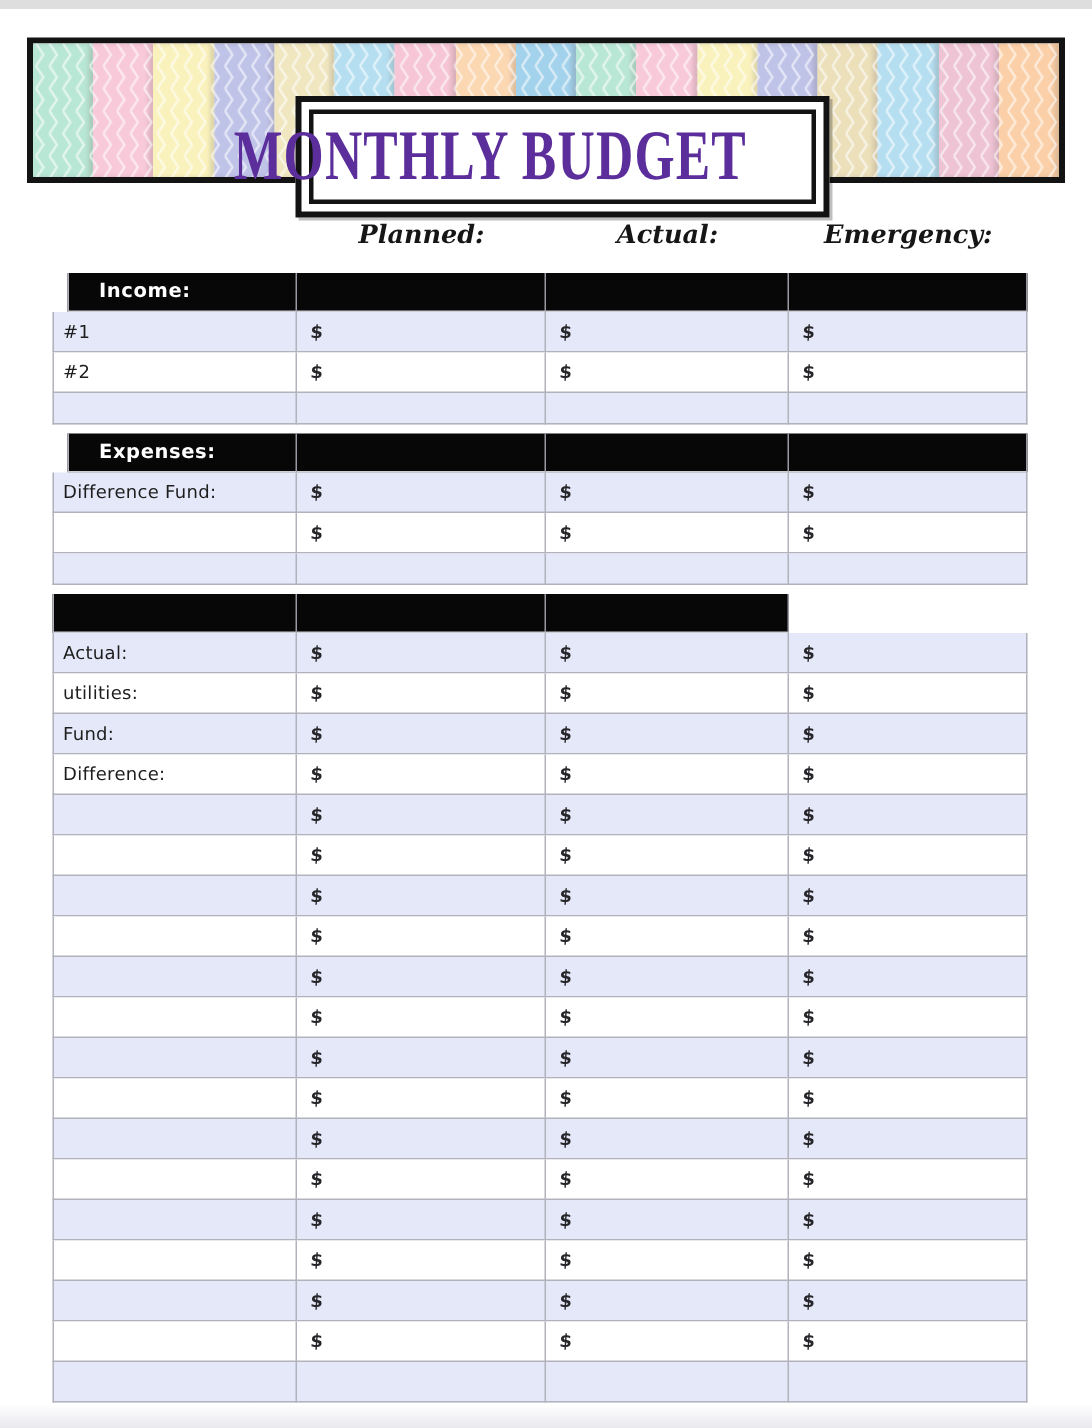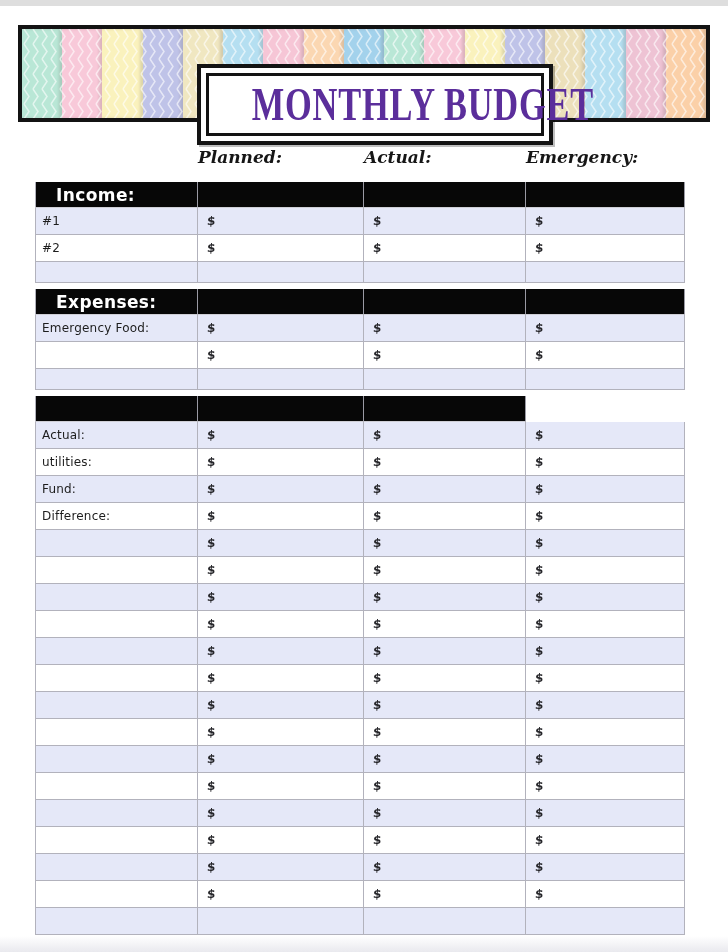--- a/index.html
+++ b/index.html
@@ -40,21 +40,21 @@
     border: 4px solid #131313;
     padding: 5px;
     box-sizing: border-box;
     z-index: 3;
     box-shadow: 2px 2px 0 rgba(0,0,0,0.25);
   }
   .title-inner {
     width: 100%; height: 100%;
     border: 3px solid #131313;
     box-sizing: border-box;
-    display: flex; align-items: center; justify-content: flex-start;
+    display: flex; align-items: center; justify-content: flex-end;
     background: #fff;
   }
   .title-text {
     font-family: "Liberation Serif", serif;
     font-weight: bold;
     font-size: 43px;
     color: #5b2e9b;
     white-space: nowrap;
     letter-spacing: 1px;
     transform: scale(0.8, 1.1);
@@ -64,21 +64,21 @@
   .col-headers {
     position: absolute; top: 147px; left: 35px; width: 650px;
     display: grid;
     grid-template-columns: 163px 166px 162px 159px;
     font-family: "DejaVu Serif", serif;
     font-style: italic;
     font-weight: bold;
     font-size: 17px;
     color: #161616;
   }
-  .col-headers .hd { text-align: left; }
+  .col-headers .hd { text-align: center; }
 
   
   .budget-table {
     position: absolute; top: 182px; left: 35px; width: 650px;
   }
   .row {
     display: grid;
     grid-template-columns: 163px 166px 162px 159px;
   }
   .cell {
@@ -91,21 +91,21 @@
   .cell:first-child { border-left: 1px solid #b2b2bc; }
   .row.entry  .cell { height: 27px; }
   .row.section .cell { height: 26px; background: #070707; border-bottom-color: #cfcfd6; border-right-color: #9a9aa4; }
   .row.spacer .cell { height: 21px; }
   .row.spacer.tall .cell { height: 27px; }
   .row .lav { background: #e5e8f8; }
   .row .white { background: #ffffff; }
   .gap { height: 6px; background: #ffffff; }
 
   .label-cell { padding-left: 6px; font-size: 12px; color: #1d1d1d; letter-spacing: 0.2px; }
-  .row.section .label-cell { padding-left: 20px; color: #ffffff; font-size: 17px; font-weight: bold; letter-spacing: 0.4px; }
+  .row.section .label-cell { padding-left: 20px; color: #ffffff; font-size: 13px; font-weight: bold; letter-spacing: 0.4px; margin-left: 10px; }
   .dollar { margin-left: 9px; font-size: 12px; font-weight: bold; color: #26262a; transform: skewX(-4deg); }
 </style>
 </head>
 <body>
 
 <div class="page">
   <div class="top-edge"></div>
 
   <header class="banner">
     <div class="stripes">
@@ -187,21 +187,21 @@
         <div class="cell value-cell lav"></div>
       </div>
       <div class="gap"></div>
       <div class="row section">
         <div class="cell label-cell ">Expenses:</div>
         <div class="cell value-cell "></div>
         <div class="cell value-cell "></div>
         <div class="cell value-cell "></div>
       </div>
       <div class="row entry">
-        <div class="cell label-cell lav">Emergency Food:</div>
+        <div class="cell label-cell lav">Difference Fund:</div>
         <div class="cell value-cell lav">
           <span class="dollar">$</span>
         </div>
         <div class="cell value-cell lav">
           <span class="dollar">$</span>
         </div>
         <div class="cell value-cell lav">
           <span class="dollar">$</span>
         </div>
       </div>

